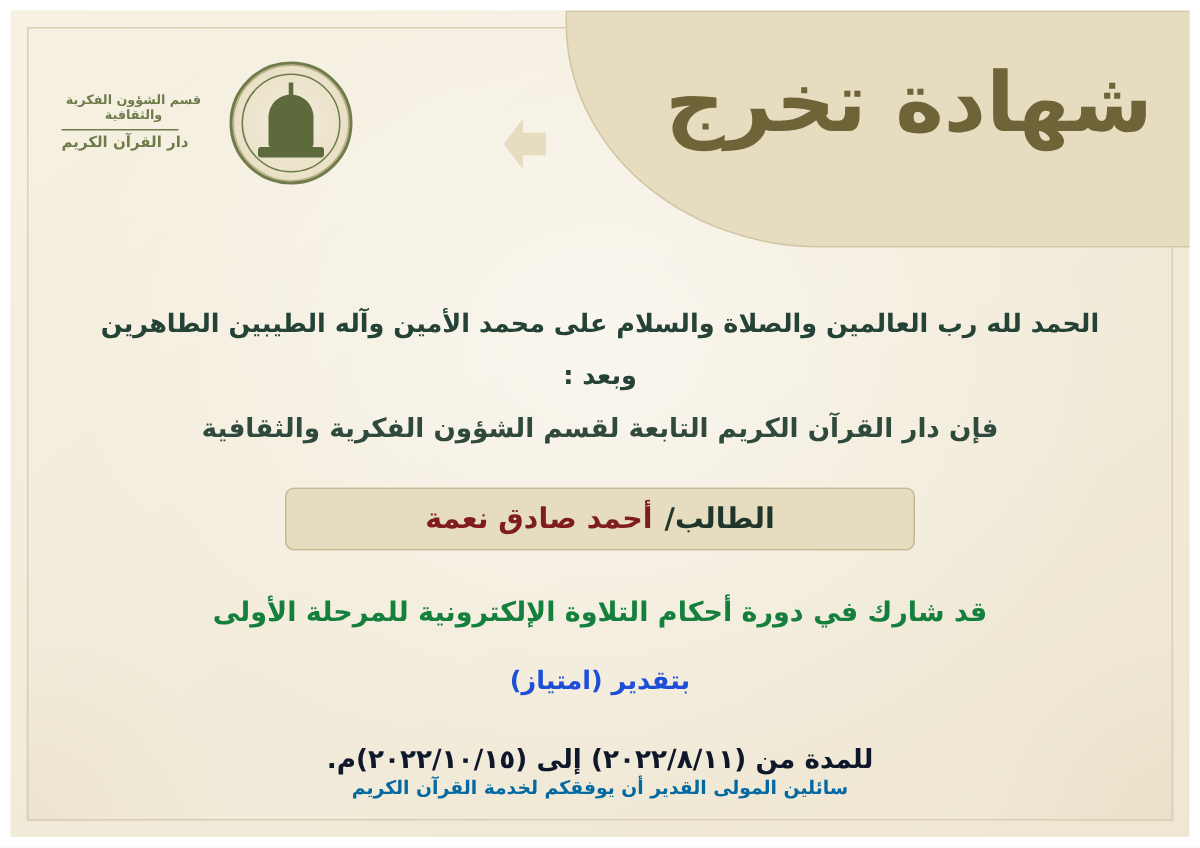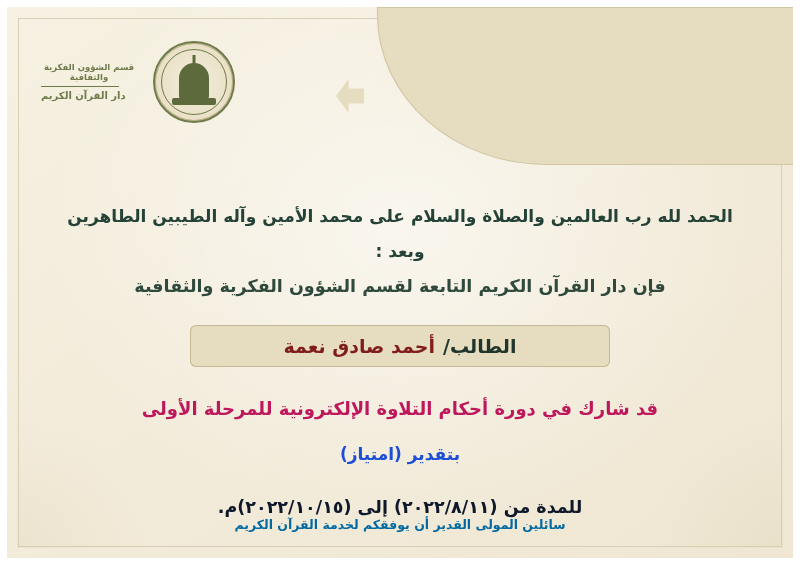--- a/index.html
+++ b/index.html
@@ -226,21 +226,21 @@
   }
   .student-band .name {
     color: #7f1d1d;
     font-size: 19px;
     font-weight: bold;
   }
 
   .para-course {
     margin-top: 24px;
     font-size: 18px;
-    color: #be185d;
+    color: #15803d;
   }
   .para-grade {
     margin-top: 10px;
     font-size: 17px;
     color: #1d4ed8;
   }
   .para-dates {
     margin-top: 18px;
     font-size: 17.5px;
     color: #0f172a;
@@ -282,20 +282,21 @@
 
 <div class="certificate">
   <div class="paper-texture"></div>
   <div class="inner-frame"></div>
   <div class="corner-orn bl"></div>
   <div class="corner-orn br"></div>
 
   <div class="header">
     <div class="title-arch"></div>
     <div class="arch-tip"></div>
+    <div class="title-text">شهادة تخرج</div>
 
     <div class="logos">
       <div class="logo-seal">
         <div class="seal-dome"></div>
         <div class="seal-base"></div>
       </div>
       <div class="logo-wordmark">
         <div class="wm-line1">قسم الشؤون الفكرية والثقافية</div>
         <div class="wm-rule"></div>
         <div class="wm-line2">دار القرآن الكريم</div>

